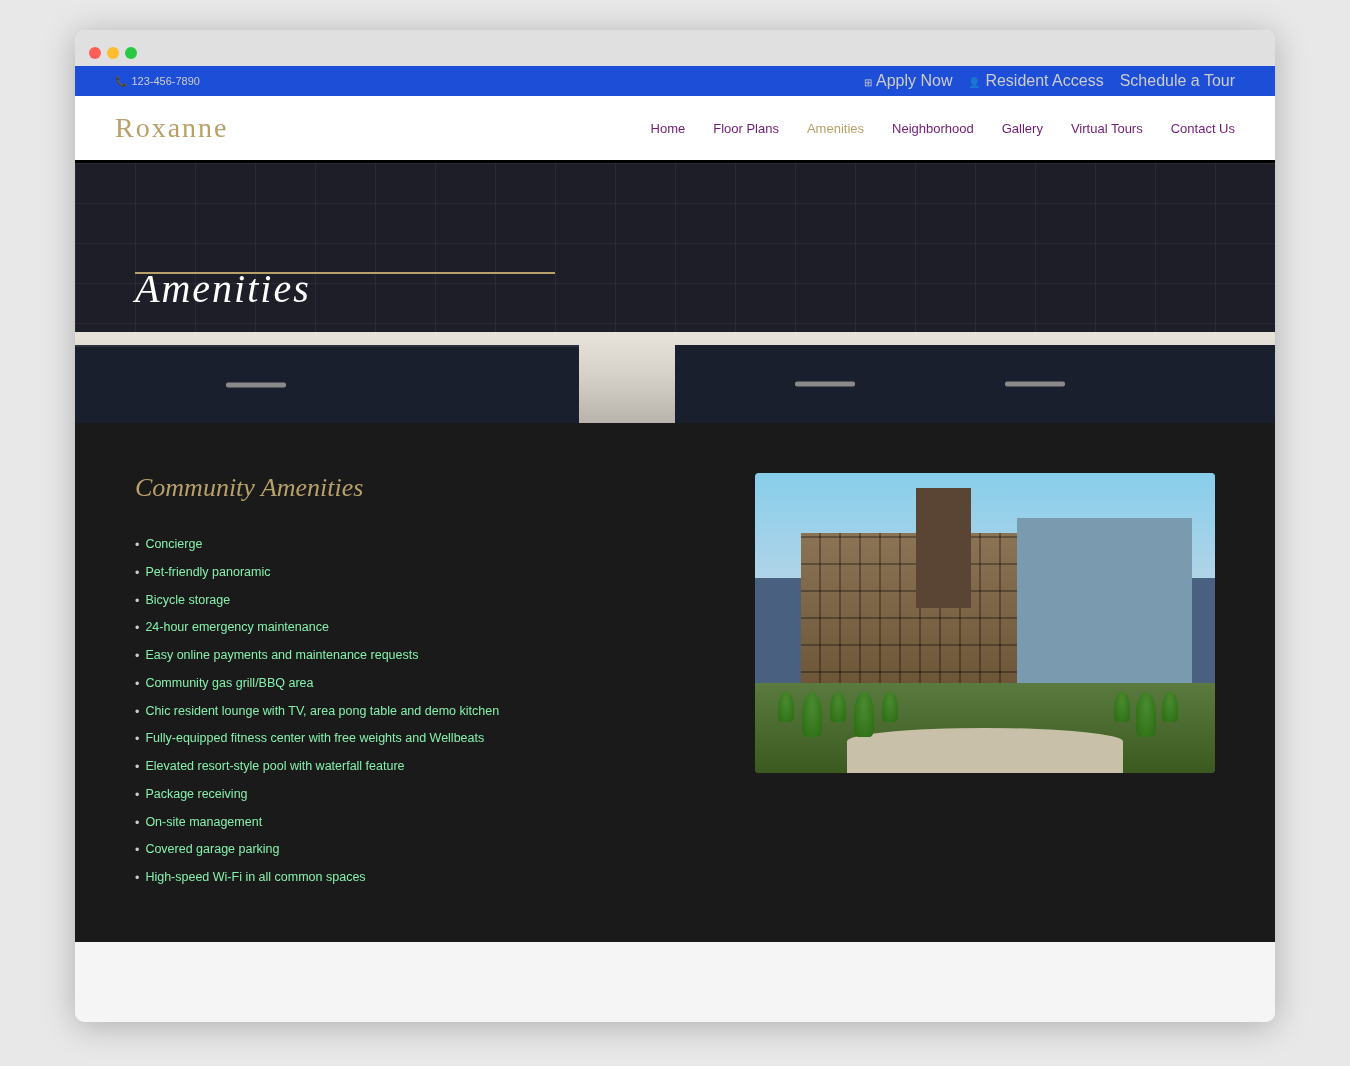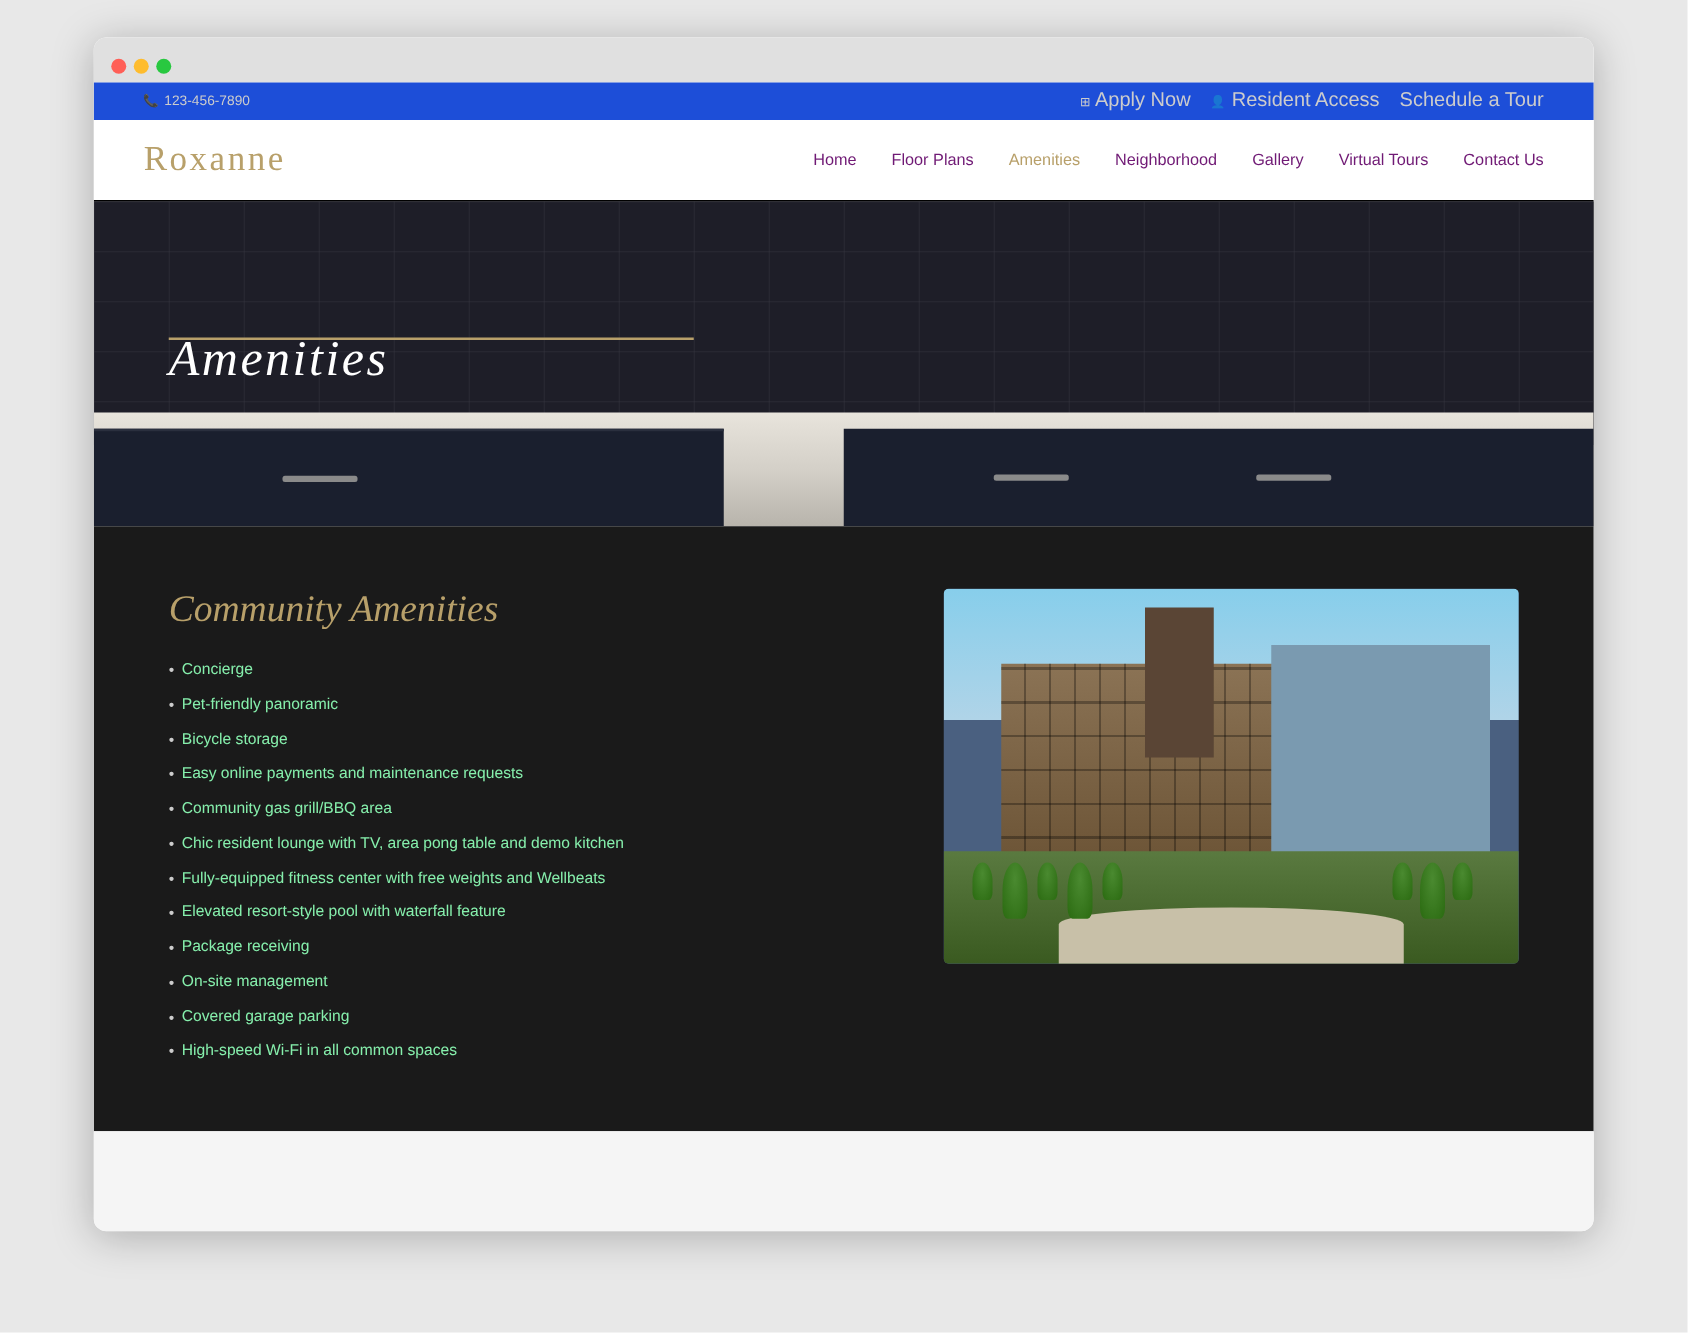--- a/index.html
+++ b/index.html
@@ -61,21 +61,21 @@
       font-family: Arial, sans-serif;
     }
 
     
     .nav {
       background: #fff;
       padding: 16px 40px;
       display: flex;
       align-items: center;
       justify-content: space-between;
-      border-bottom: 1px solid #000000;
+      border-bottom: 3px solid #000000;
     }
     .nav-logo {
       font-family: 'Georgia', serif;
       font-size: 28px;
       color: #b8a06a;
       font-weight: normal;
       letter-spacing: 2px;
     }
     .nav-links {
       display: flex;
@@ -159,24 +159,24 @@
       padding: 50px 60px;
       display: flex;
       gap: 60px;
       align-items: flex-start;
     }
     .amenities-list-section {
       flex: 1;
     }
     .amenities-title {
       font-family: 'Georgia', serif;
-      font-size: 30px;
+      font-size: 26px;
       color: #b8a06a;
       font-weight: normal;
-      margin-bottom: 17px;
+      margin-bottom: 28px;
       font-style: italic;
     }
     .amenities-list {
       list-style: none;
       padding: 0;
     }
     .amenities-list li {
       color: #86efac;
       font-size: 12.5px;
       font-family: Arial, sans-serif;
@@ -344,20 +344,23 @@
         <li>
             <span>Concierge</span>
           </li>
         <li>
             <span>Pet-friendly panoramic</span>
           </li>
         <li>
             <span>Bicycle storage</span>
           </li>
         <li>
+            <span>24-hour emergency maintenance</span>
+          </li>
+        <li>
             <span>Easy online payments and maintenance requests</span>
           </li>
         <li>
             <span>Community gas grill/BBQ area</span>
           </li>
         <li>
             <span>Chic resident lounge with TV, area pong table and demo kitchen</span>
           </li>
         <li>
             <span>Fully-equipped fitness center with free weights and Wellbeats</span>

